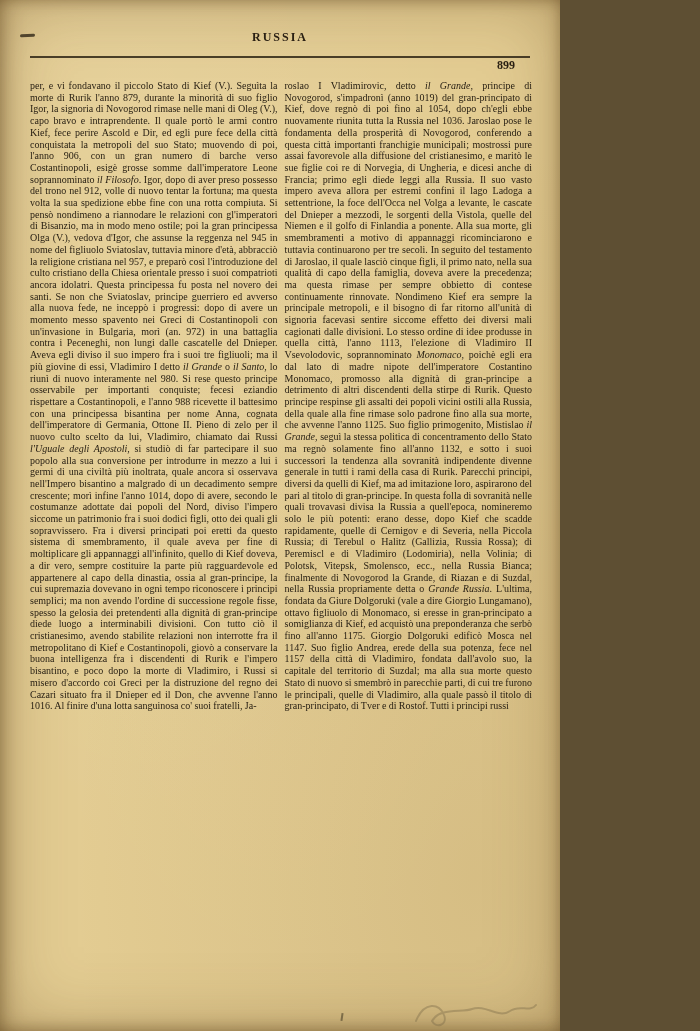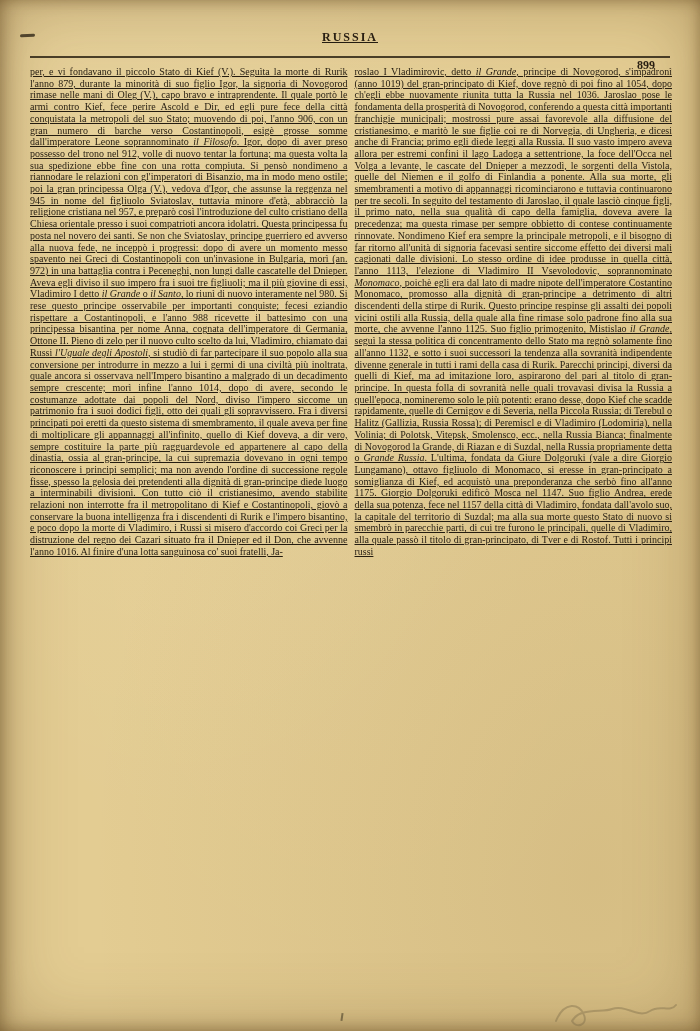--- a/index.html
+++ b/index.html
@@ -3,34 +3,33 @@
 <meta charset="utf-8">
 <style>
   html, body { margin: 0; padding: 0; }
   body {
     width: 700px; height: 1031px; overflow: hidden;
     background: #5e4f33;
     font-family: "Liberation Serif", "DejaVu Serif", serif;
   }
   .page {
     position: relative;
-    width: 700px; height: 1031px;
+    width: 560px; height: 1031px;
     background-color: #e3cc92;
     background-image:
       radial-gradient(ellipse at 25% 12%, rgba(255,250,230,0.10), transparent 55%),
       radial-gradient(ellipse at 85% 85%, rgba(120,85,30,0.12), transparent 60%),
       radial-gradient(ellipse at 50% 50%, rgba(255,245,215,0.06), transparent 70%);
     box-shadow:
       inset 0 0 70px rgba(100,70,25,0.35),
       inset 14px 0 22px -12px rgba(75,50,15,0.45),
       inset -10px 0 18px -10px rgba(75,50,15,0.35),
       inset 0 -12px 20px -12px rgba(75,50,15,0.40),
       inset 0 10px 16px -10px rgba(75,50,15,0.30);
     color: #241c10;
-    text-decoration: underline;
   }
   .header {
     position: relative;
     height: 22px;
     padding-top: 30px;
   }
   .running-title {
     text-align: center;
     font-weight: bold;
     font-size: 12px;
@@ -47,21 +46,21 @@
   }
   .header-rule {
     height: 2px;
     margin: 4px 30px 0 30px;
     background: #2e2414;
     opacity: 0.85;
   }
   .columns {
     display: flex;
     gap: 7px;
-    padding: 8px 28px 0 30px;
+    padding: 22px 28px 0 30px;
     justify-content: center;
   }
   .col {
     flex: 1 1 0;
     font-size: 10px;
     line-height: 11.7px;
     text-align: justify;
     hyphens: auto;
     -webkit-hyphens: auto;
     word-spacing: -0.2px;

